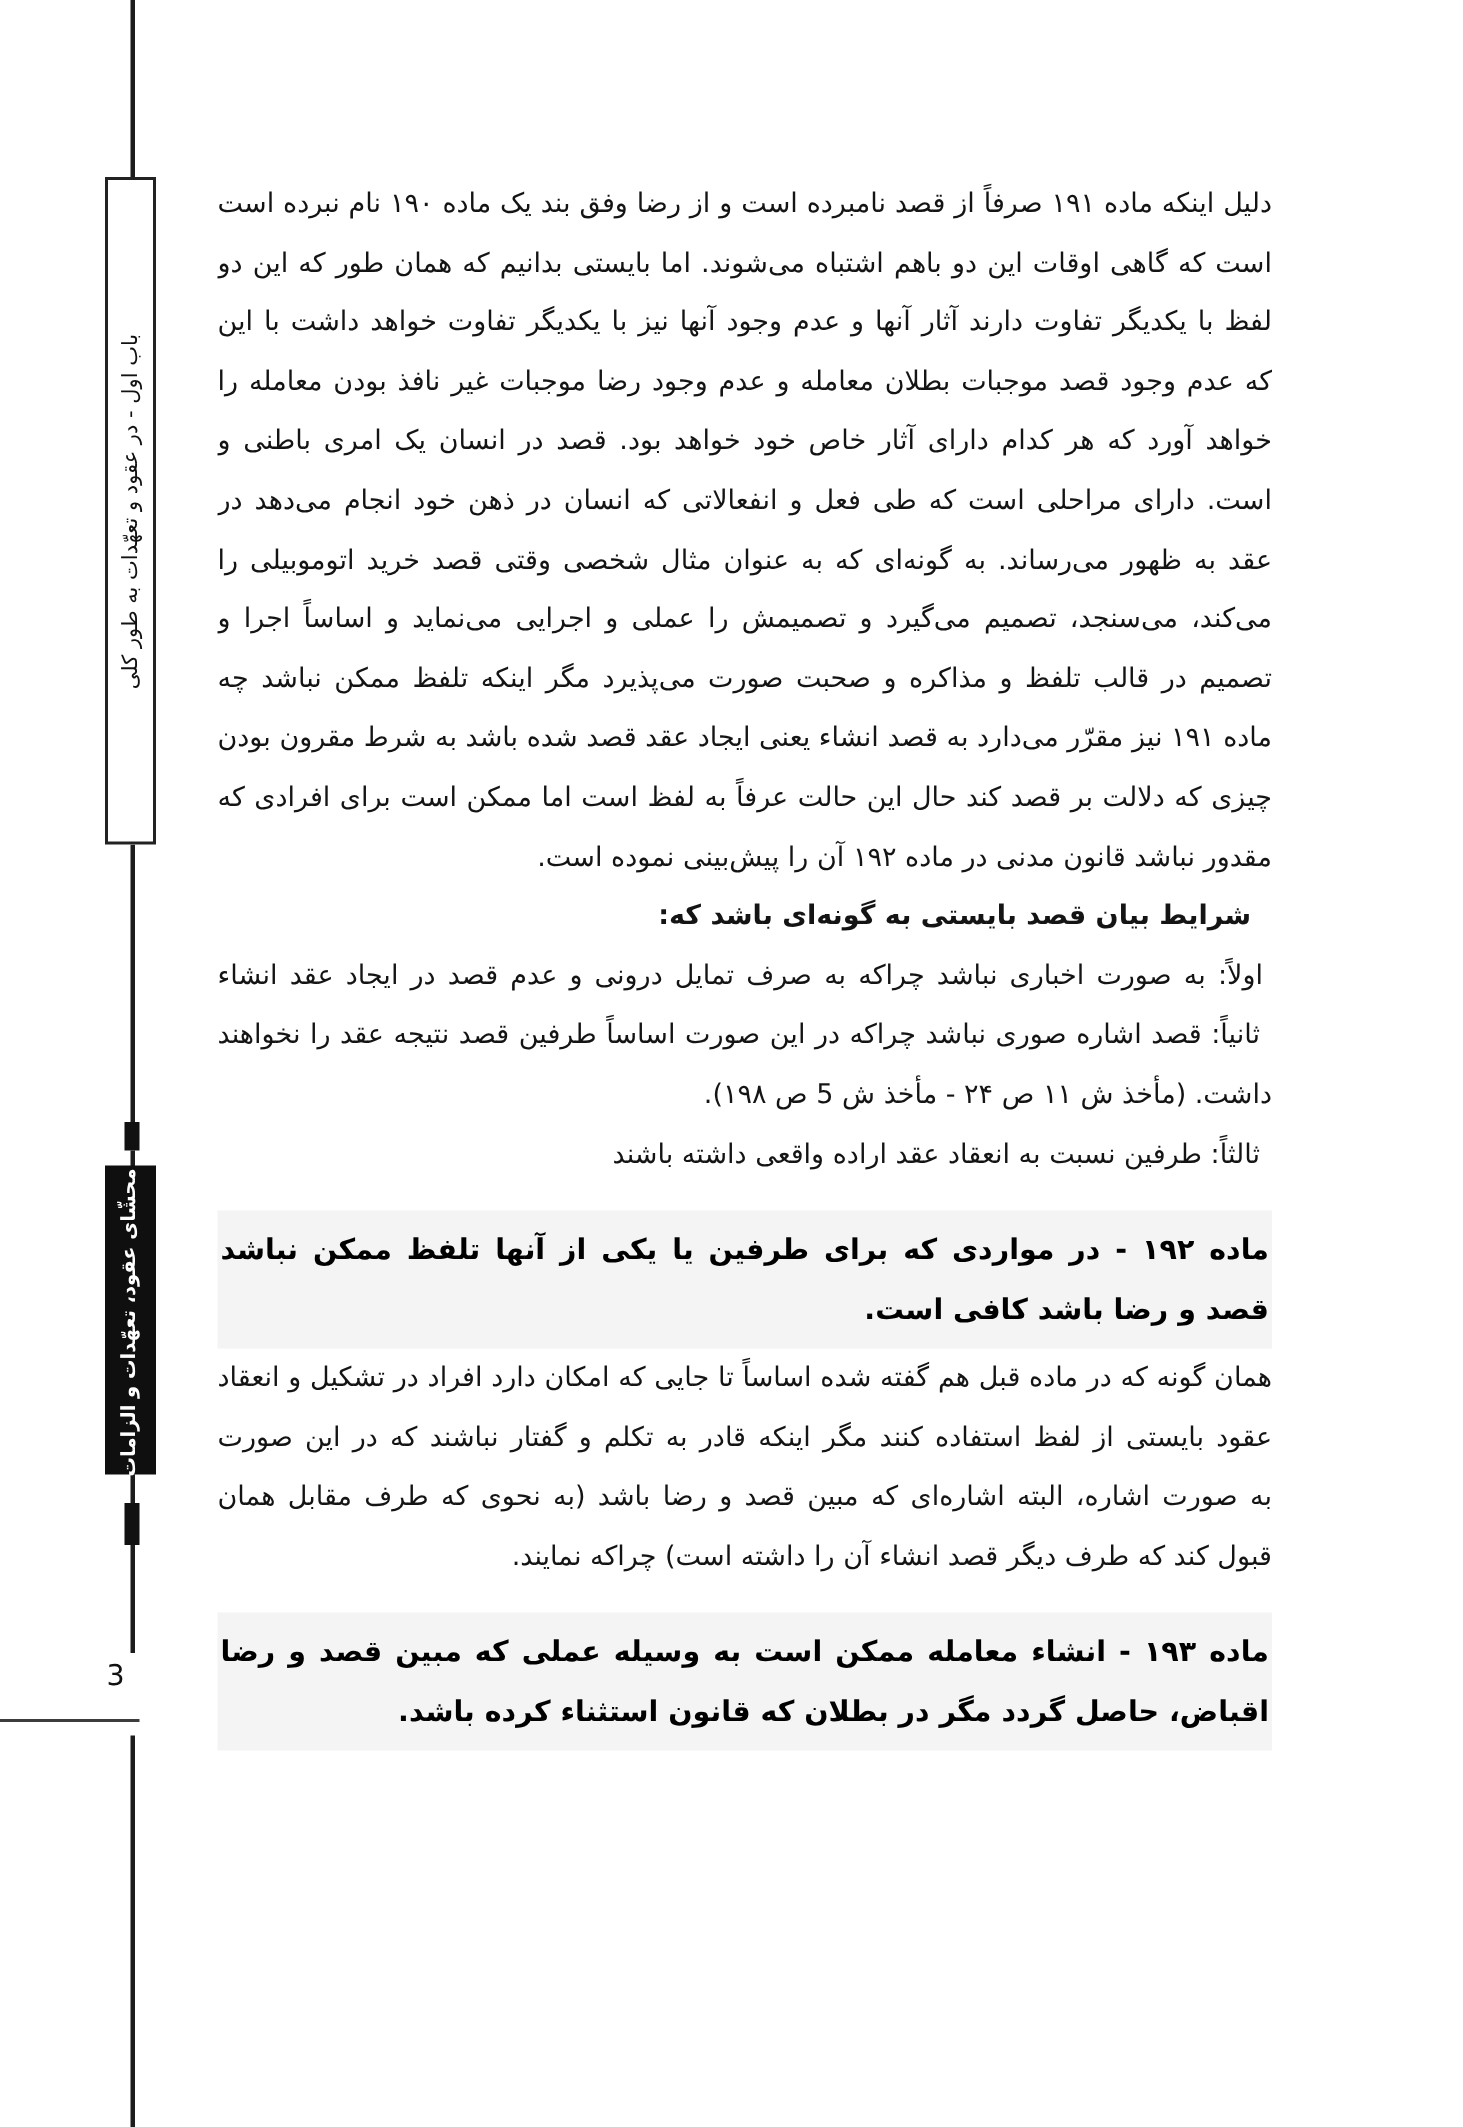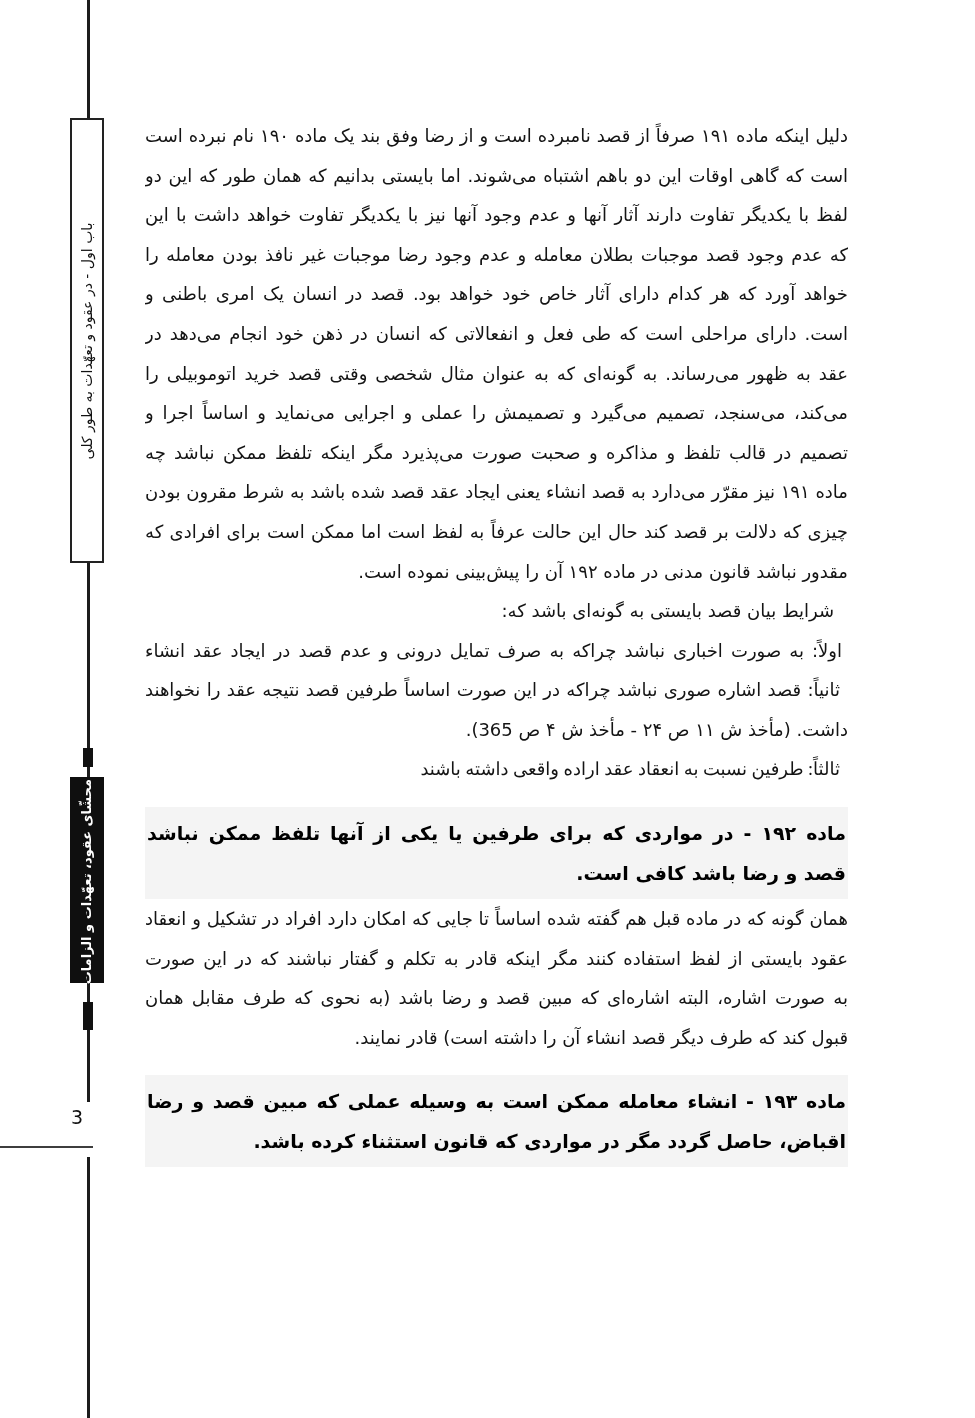--- a/index.html
+++ b/index.html
@@ -91,41 +91,41 @@
         <div class="line just">خواهد آورد که هر کدام دارای آثار خاص خود خواهد بود. قصد در انسان یک امری باطنی و درونی</div>
         <div class="line just">است. دارای مراحلی است که طی فعل و انفعالاتی که انسان در ذهن خود انجام می‌دهد در قالب</div>
         <div class="line just">عقد به ظهور می‌رساند. به گونه‌ای که به عنوان مثال شخصی وقتی قصد خرید اتوموبیلی را دارد فکر</div>
         <div class="line just">می‌کند، می‌سنجد، تصمیم می‌گیرد و تصمیمش را عملی و اجرایی می‌نماید و اساساً اجرا و اعلام</div>
         <div class="line just">تصمیم در قالب تلفظ و مذاکره و صحبت صورت می‌پذیرد مگر اینکه تلفظ ممکن نباشد چه اینکه</div>
         <div class="line just">ماده ۱۹۱ نیز مقرّر می‌دارد به قصد انشاء یعنی ایجاد عقد قصد شده باشد به شرط مقرون بودن به</div>
         <div class="line just">چیزی که دلالت بر قصد کند حال این حالت عرفاً به لفظ است اما ممکن است برای افرادی که لفظ</div>
         <div class="line right">مقدور نباشد قانون مدنی در ماده ۱۹۲ آن را پیش‌بینی نموده است.</div>
       </div>
       <div class="block">
-        <div class="line right" style="padding-right: 14px;">شرایط بیان قصد بایستی به گونه‌ای باشد که:</div>
+        <div class="line right" style="padding-right: 14px; font-weight: bold;">شرایط بیان قصد بایستی به گونه‌ای باشد که:</div>
       </div>
       <div class="block">
         <div class="line just" style="padding-right: 6px;">اولاً: به صورت اخباری نباشد چراکه به صرف تمایل درونی و عدم قصد در ایجاد عقد انشاء محسوب</div>
       </div>
       <div class="block">
         <div class="line just" style="padding-right: 8px;">ثانیاً: قصد اشاره صوری نباشد چراکه در این صورت اساساً طرفین قصد نتیجه عقد را نخواهند</div>
-        <div class="line right">داشت. (مأخذ ش ۱۱ ص ۲۴ - مأخذ ش ۴ ص 365).</div>
+        <div class="line right">داشت. (مأخذ ش ۱۱ ص ۲۴ - مأخذ ش 5 ص ۱۹۸).</div>
       </div>
       <div class="block">
-        <div class="line right" style="padding-right: 8px; font-family: Liberation Serif, serif;">ثالثاً: طرفین نسبت به انعقاد عقد اراده واقعی داشته باشند</div>
+        <div class="line right" style="padding-right: 8px;">ثالثاً: طرفین نسبت به انعقاد عقد اراده واقعی داشته باشند</div>
       </div>
       <div class="block article">
         <div class="line just">ماده ۱۹۲ - در مواردی که برای طرفین یا یکی از آنها تلفظ ممکن نباشد اشاره‌ای که مبین</div>
         <div class="line right">قصد و رضا باشد کافی است.</div>
       </div>
       <div class="block">
         <div class="line just">همان گونه که در ماده قبل هم گفته شده اساساً تا جایی که امکان دارد افراد در تشکیل و انعقاد</div>
         <div class="line just">عقود بایستی از لفظ استفاده کنند مگر اینکه قادر به تکلم و گفتار نباشند که در این صورت می‌توانند</div>
         <div class="line just">به صورت اشاره، البته اشاره‌ای که مبین قصد و رضا باشد (به نحوی که طرف مقابل همان عقدی را</div>
-        <div class="line right">قبول کند که طرف دیگر قصد انشاء آن را داشته است) قادر نمایند.</div>
+        <div class="line right">قبول کند که طرف دیگر قصد انشاء آن را داشته است) چراکه نمایند.</div>
       </div>
       <div class="block article">
         <div class="line just">ماده ۱۹۳ - انشاء معامله ممکن است به وسیله عملی که مبین قصد و رضا باشد، مثل قبض و</div>
-        <div class="line right">اقباض، حاصل گردد مگر در مواردی که قانون استثناء کرده باشد.</div>
+        <div class="line right">اقباض، حاصل گردد مگر در بطلان که قانون استثناء کرده باشد.</div>
       </div>
     </div>
 
 </div>
 
 </body></html>

